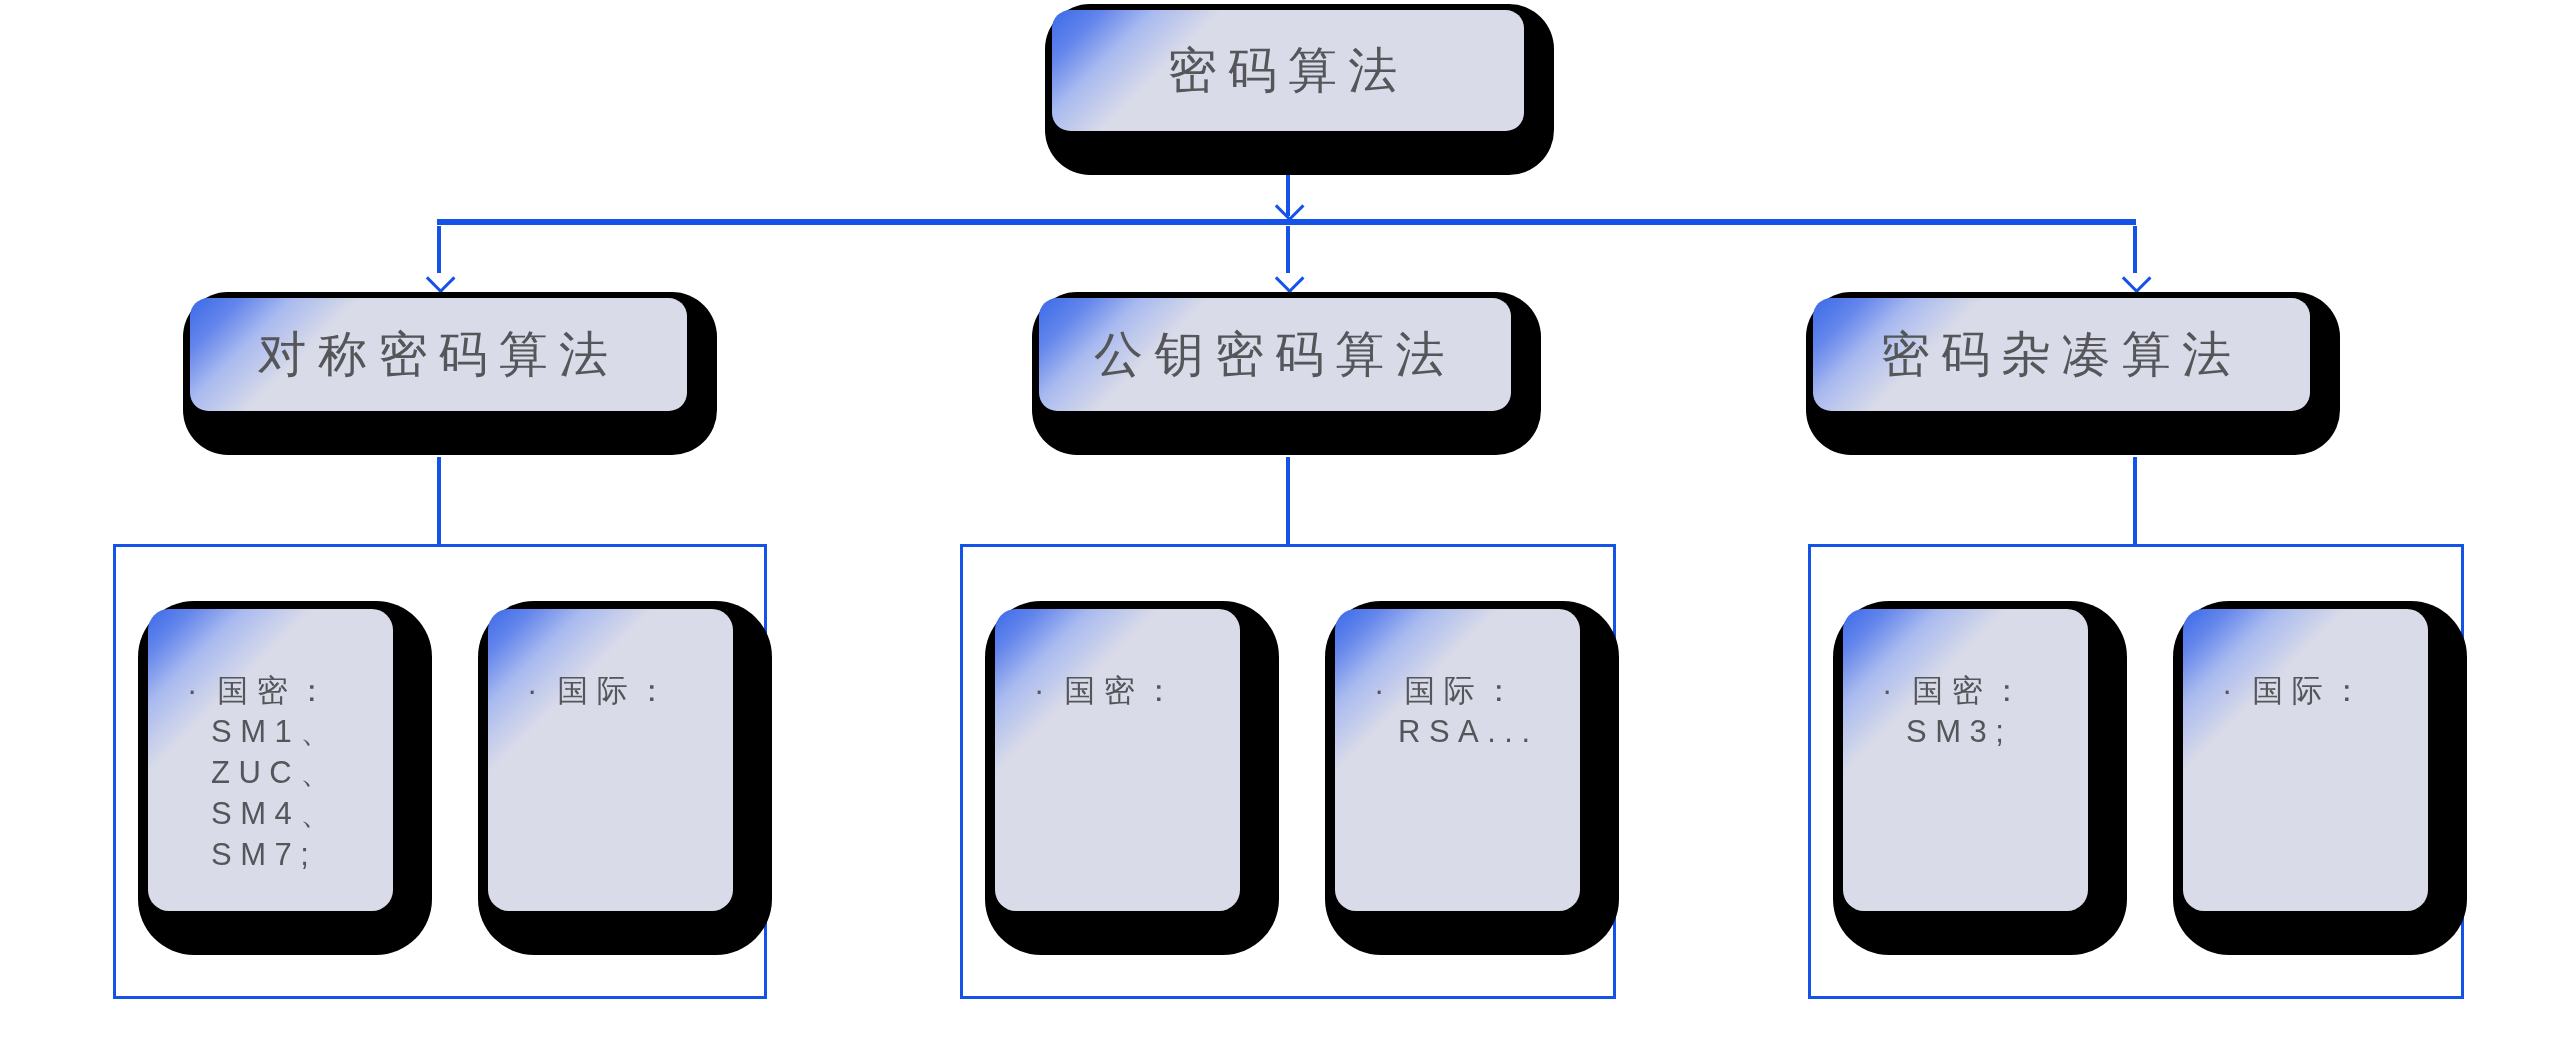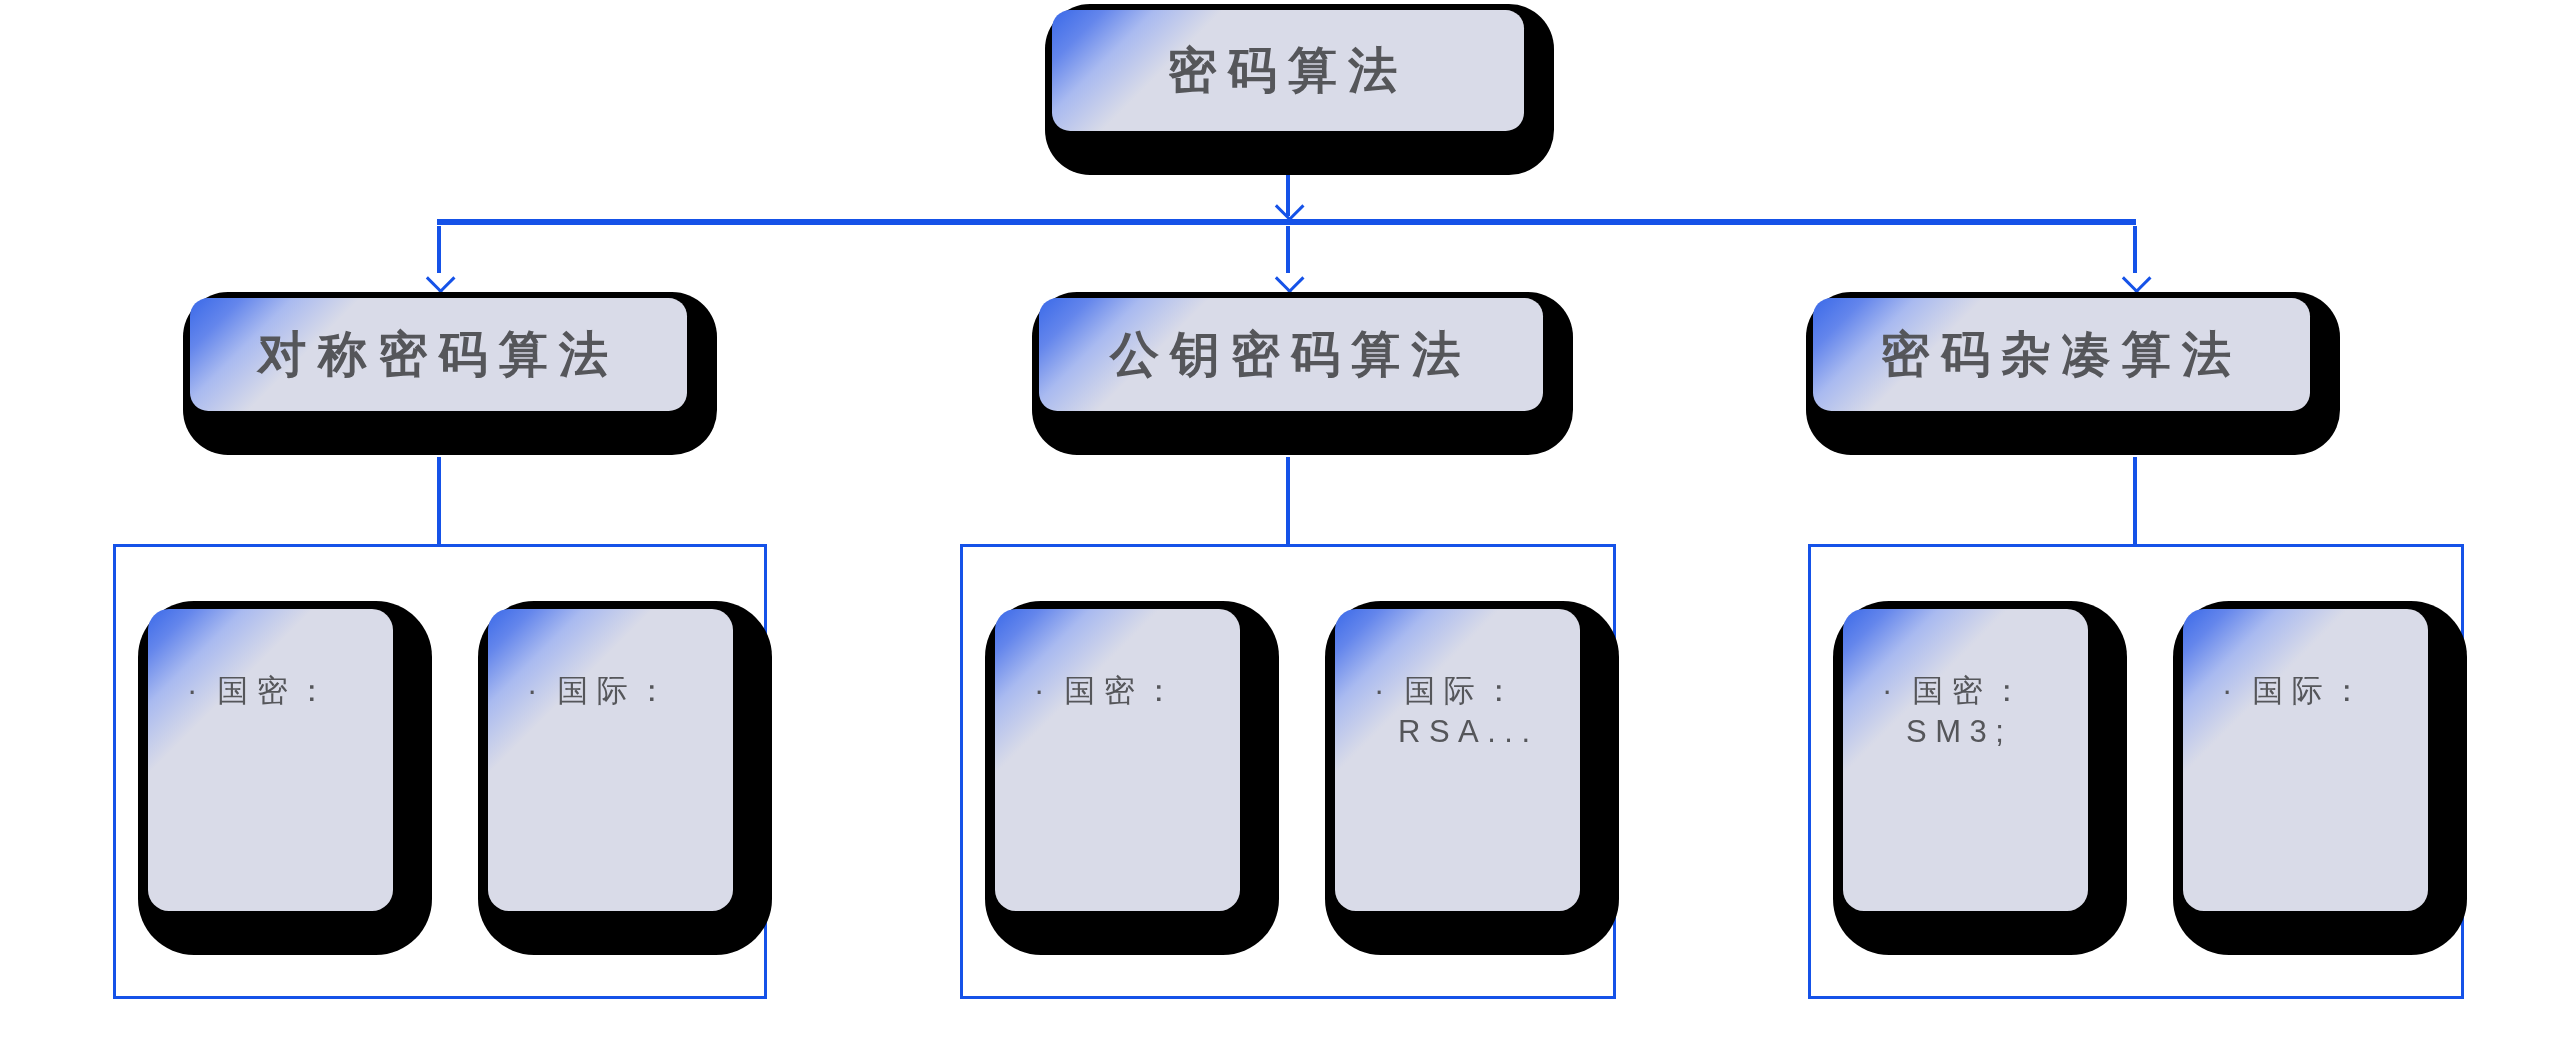--- a/index.html
+++ b/index.html
@@ -5,24 +5,24 @@
   html,body{margin:0;padding:0;background:#fff;}
   .canvas{position:relative;width:2576px;height:1049px;background:var(--bg,#fff);
           font-family:"Liberation Sans",sans-serif;overflow:hidden;}
 
   
   .node{position:absolute;}
   .node .nshadow{position:absolute;inset:-5.6px -30px -44px -7px;background:var(--shadow,#000);border-radius:45px;}
   .node .nface{position:absolute;inset:0;border-radius:18.3px;
       background:linear-gradient(135deg,var(--corner,#3a69e8) 0px,#6486ec 37px,#a9baf0 73px,var(--fill,#d9dbe8) 121px);
       display:flex;align-items:center;justify-content:center;
-      color:var(--text,#55565a);font-size:49px;font-weight:700;letter-spacing:11.3px;white-space:nowrap;}
+      color:var(--text,#55565a);font-size:49px;font-weight:400;letter-spacing:11.3px;white-space:nowrap;}
   .node.root{left:1052px;top:10px;width:472px;height:121px;}
   .node.b0{left:190px;top:298px;width:497px;height:113px;}
-  .node.b1{left:1039px;top:298px;width:472px;height:113px;padding-left:32px;}
+  .node.b1{left:1039px;top:298px;width:472px;height:113px;}
   .node.b2{left:1813px;top:298px;width:497px;height:113px;}
 
   
   .vline{position:absolute;width:3.5px;background:var(--line,#1552e8);}
   .hbar{position:absolute;left:437px;top:219px;width:1699px;height:6.3px;background:var(--line,#1552e8);}
   .chev{position:absolute;width:18.3px;height:18.3px;border-right:3.5px solid var(--line,#1552e8);
         border-bottom:3.5px solid var(--line,#1552e8);transform:rotate(45deg);}
   .stub-top{left:1286px;top:175px;height:41px;}
   .chev-top{left:1279px;top:196px;}
   .drop0{left:437px;top:226px;height:47px;}  .chev0{left:430px;top:268px;}
@@ -98,20 +98,26 @@
   <div class="vline stub2-2"></div>
 
   <div class="group g0">
     <div class="card c0">
       <div class="cshadow"></div>
       <div class="cface">
         <div class="cline">
           <span class="bullet">·</span>
           <span>国密：</span>
         </div>
+        <div class="citems">
+            <div class="line-item">SM1、</div>
+            <div class="line-item">ZUC、</div>
+            <div class="line-item">SM4、</div>
+            <div class="line-item">SM7;</div>
+          </div>
       </div>
     </div>
     <div class="card c1">
       <div class="cshadow"></div>
       <div class="cface">
         <div class="cline">
           <span class="bullet">·</span>
           <span>国际：</span>
         </div>
       </div>

